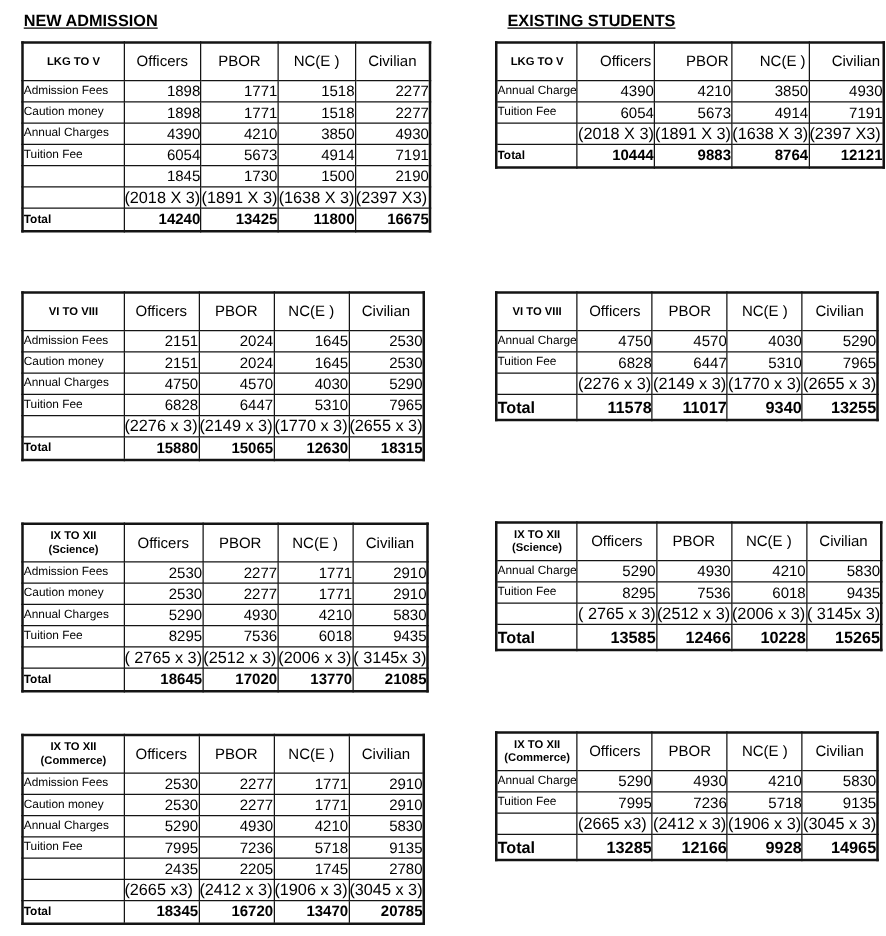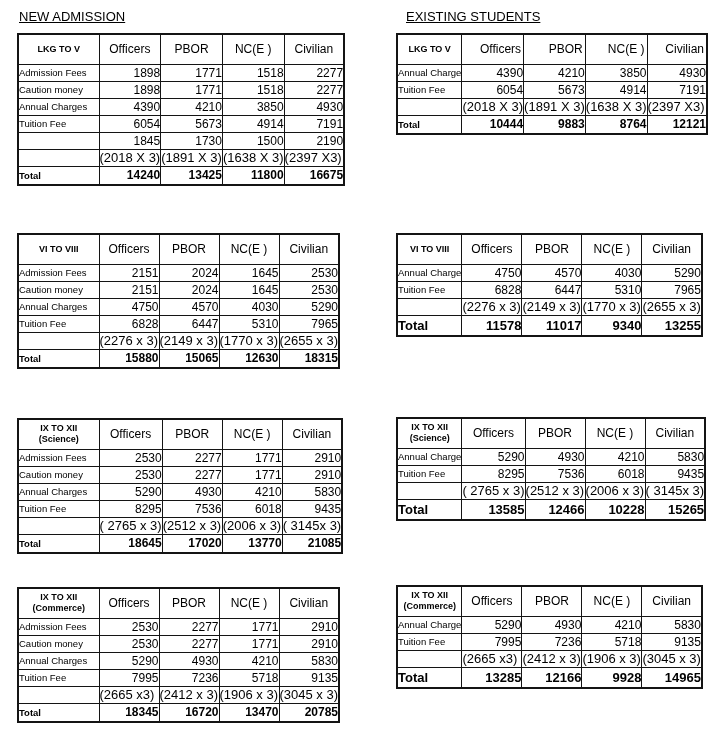--- a/index.html
+++ b/index.html
@@ -2,21 +2,21 @@
 <html><head>
 <meta charset="utf-8">
 <style>
   html,body { margin:0; padding:0; background:#ffffff; }
   .page {
     position:relative; width:709px; height:749px; background:#ffffff;
     font-family:"Liberation Sans", sans-serif; color:#000;
     overflow:hidden;
   }
   .section-title {
-    position:absolute; font-size:13px; font-weight:normal;
+    position:absolute; font-size:13px; font-weight:bold;
     text-decoration:underline; color:#000; white-space:nowrap;
   }
   table.fee-table {
     position:absolute; border-collapse:collapse; table-layout:fixed;
     border:2px solid #141414; background:#fff;
   }
   table.fee-table td {
     border:1px solid #141414; overflow:hidden; white-space:nowrap;
     padding:0; color:#000;
   }
@@ -301,20 +301,27 @@
         </tr>
         <tr class="body-row">
           <td class="rowlabel">Tuition Fee</td>
           <td class="num">7995</td>
           <td class="num">7236</td>
           <td class="num">5718</td>
           <td class="num">9135</td>
         </tr>
         <tr class="body-row">
           <td class="rowlabel"></td>
+          <td class="num">2435</td>
+          <td class="num">2205</td>
+          <td class="num">1745</td>
+          <td class="num">2780</td>
+        </tr>
+        <tr class="body-row">
+          <td class="rowlabel"></td>
           <td class="mult">(2665 x3)</td>
           <td class="mult">(2412 x 3)</td>
           <td class="mult">(1906 x 3)</td>
           <td class="mult">(3045 x 3)</td>
         </tr>
         <tr class="body-row total">
           <td class="rowlabel">Total</td>
           <td class="num">18345</td>
           <td class="num">16720</td>
           <td class="num">13470</td>

